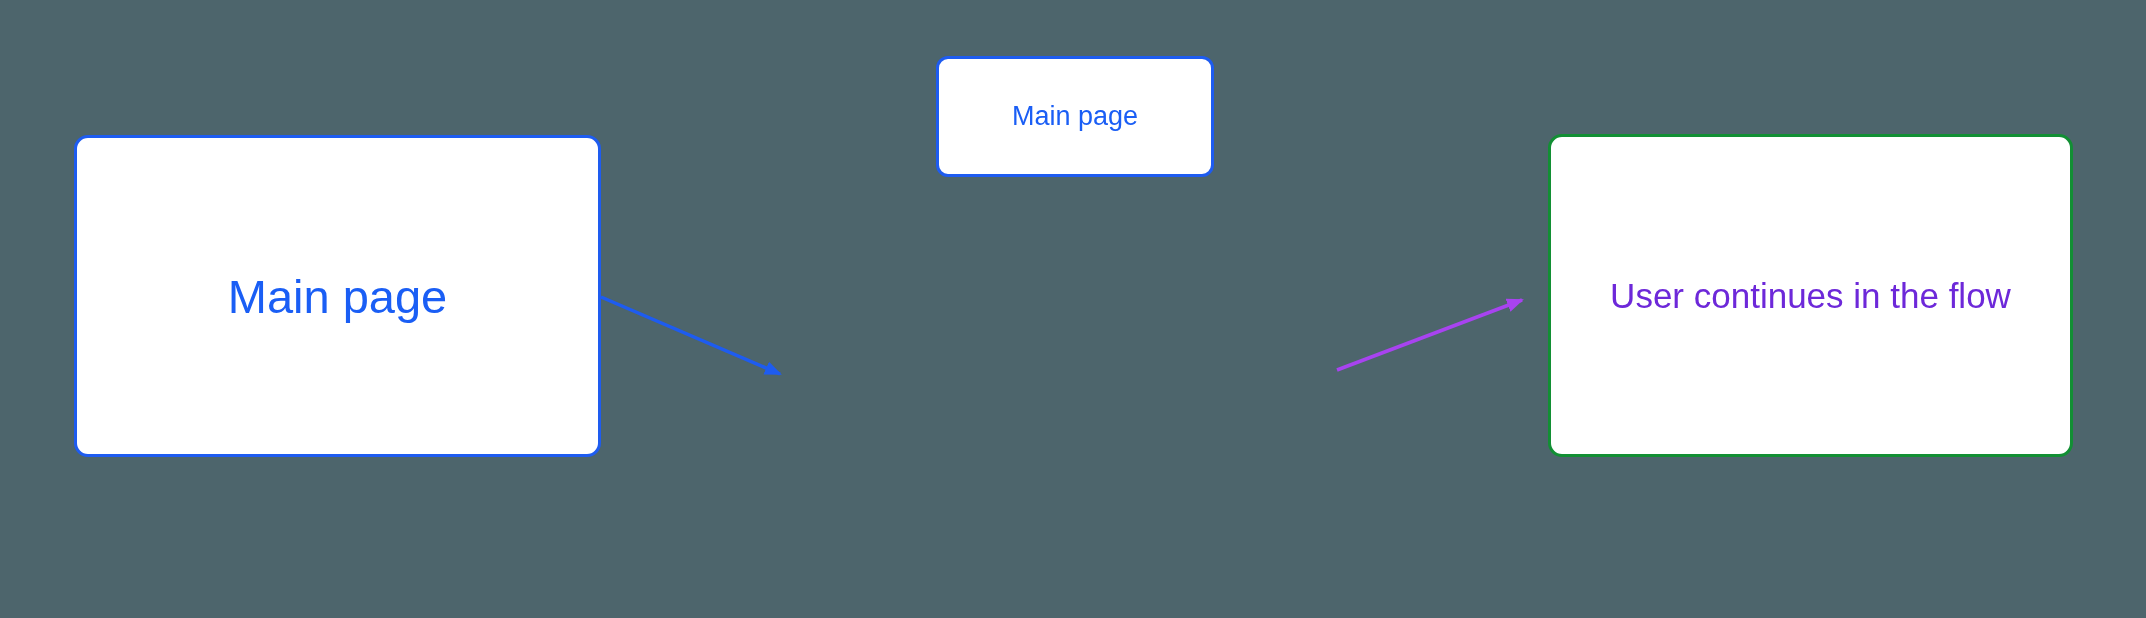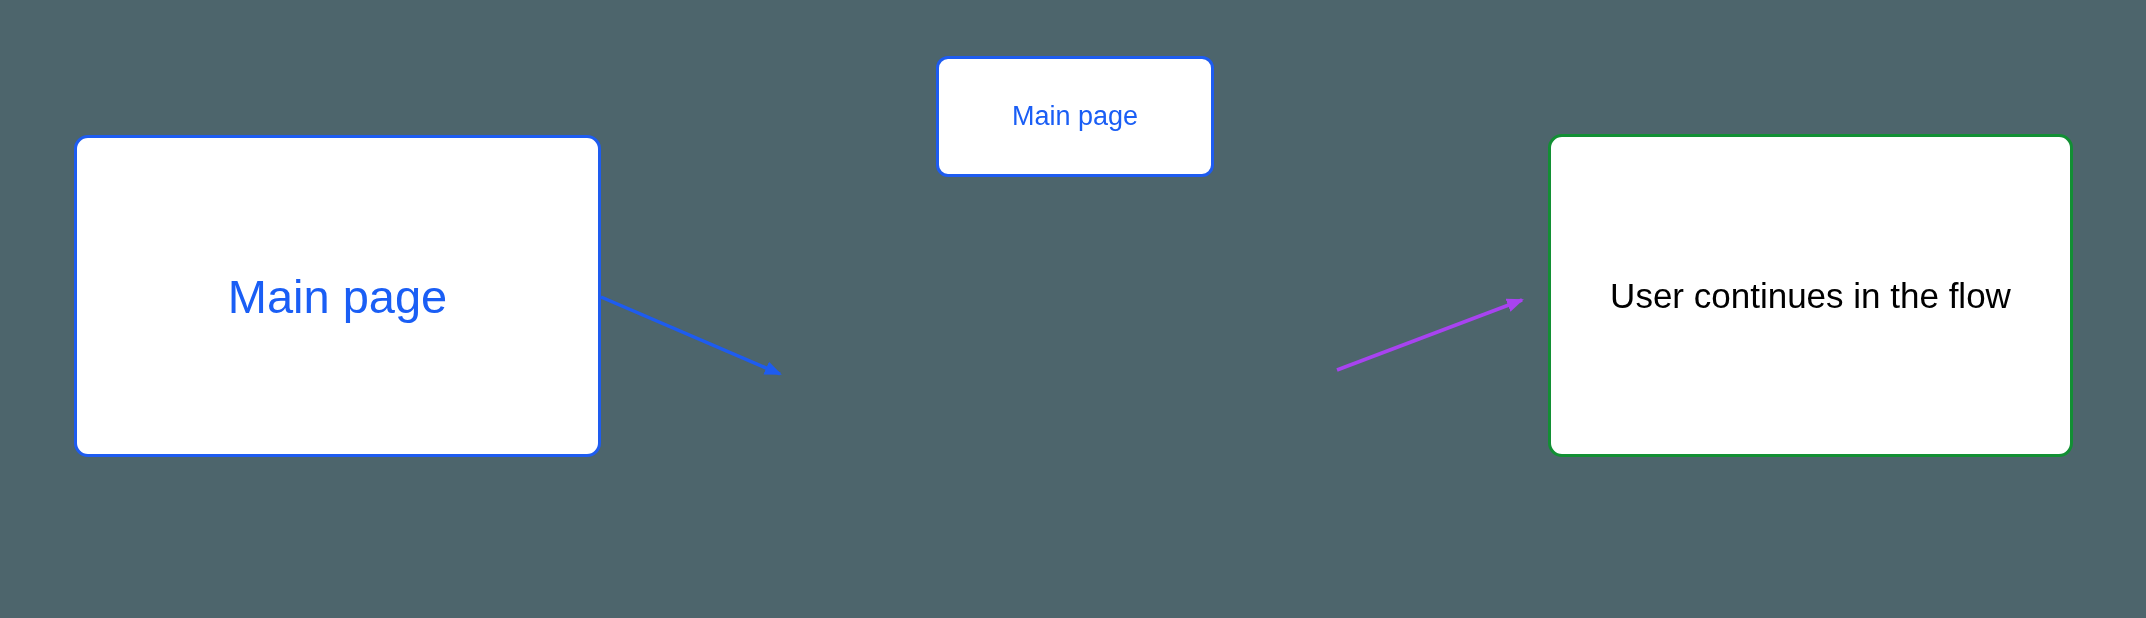--- a/index.html
+++ b/index.html
@@ -66,21 +66,21 @@
     color: #a532f2;
     font-size: 33px;
     line-height: 47px;
   }
   #node-continue {
     left: 1548px;
     top: 134px;
     width: 525px;
     height: 323px;
     border: 3px solid #128f34;
-    color: #000000;
+    color: #6d28d9;
     font-size: 35px;
   }
 </style>
 </head>
 <body>
 
 <div class="canvas">
 
   <svg class="edge-layer" viewBox="0 0 2146 618" xmlns="http://www.w3.org/2000/svg">
     <defs>

